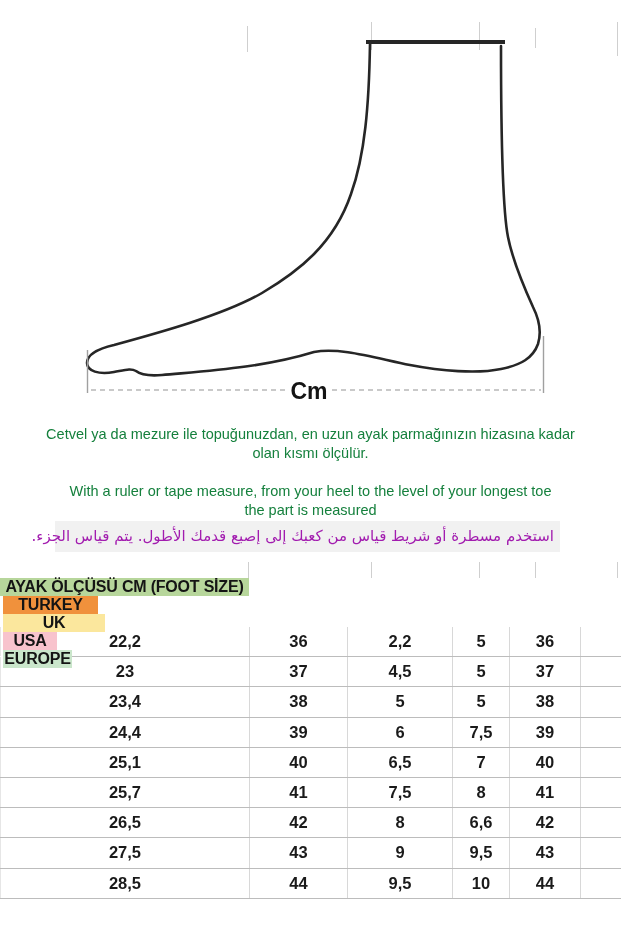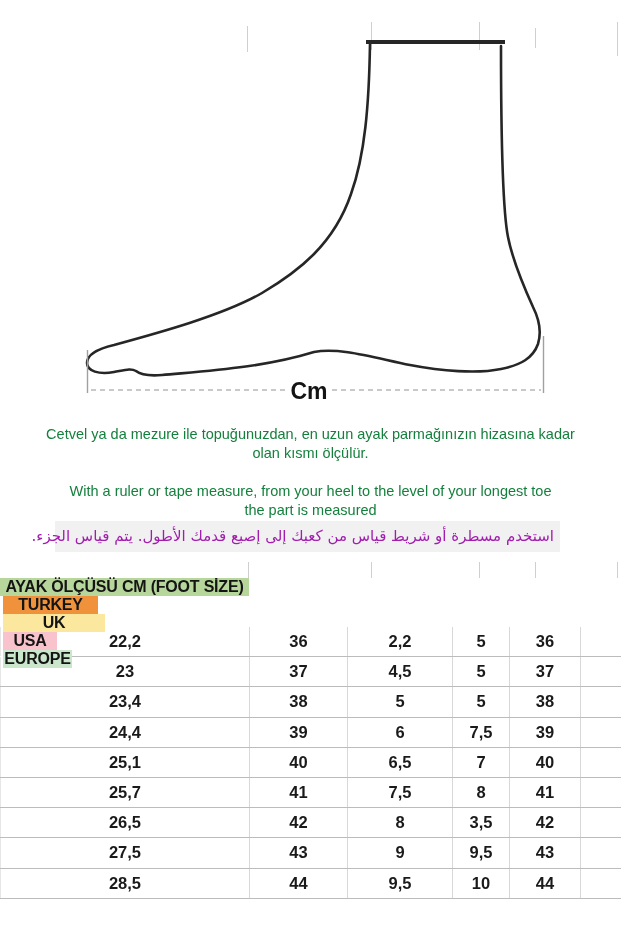--- a/index.html
+++ b/index.html
@@ -143,21 +143,21 @@
           <div class="cell c0">25,7</div>
           <div class="cell c1">41</div>
           <div class="cell c2">7,5</div>
           <div class="cell c3">8</div>
           <div class="cell c4">41</div>
         </div>
         <div class="trow">
           <div class="cell c0">26,5</div>
           <div class="cell c1">42</div>
           <div class="cell c2">8</div>
-          <div class="cell c3">3,5</div>
+          <div class="cell c3">6,6</div>
           <div class="cell c4">42</div>
         </div>
         <div class="trow">
           <div class="cell c0">27,5</div>
           <div class="cell c1">43</div>
           <div class="cell c2">9</div>
           <div class="cell c3">9,5</div>
           <div class="cell c4">43</div>
         </div>
         <div class="trow">

